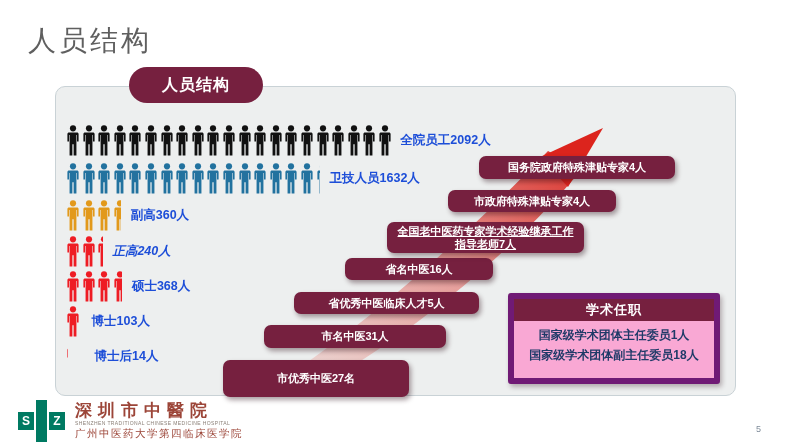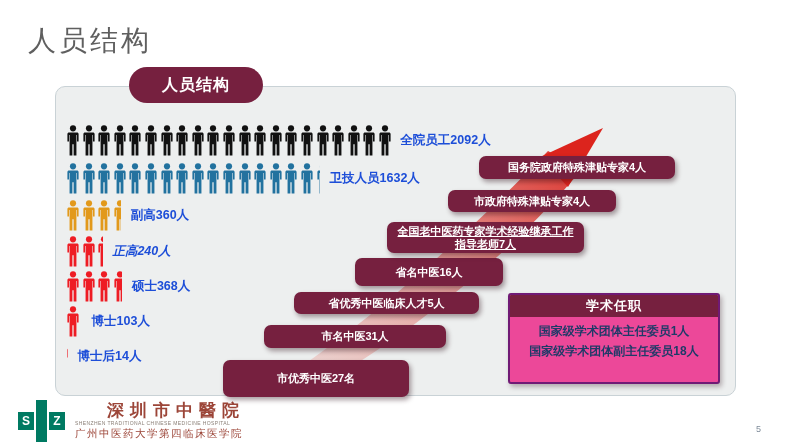--- a/index.html
+++ b/index.html
@@ -25,40 +25,40 @@
   .icon-cell svg { display:block; width:14px; height:33px; }
   .row-label { margin-left:8px; font-size:12.5px; font-weight:bold; color:#1d4ed8; white-space:nowrap; }
 
   .step-box { position:absolute; z-index:4; background:#76203f; border-radius:7px;
               color:#ffffff; font-weight:bold; font-size:11px; display:flex;
               align-items:center; justify-content:center; text-align:center;
               box-shadow:2px 3px 5px rgba(40,10,20,0.40); line-height:13px; }
   .step-box.small { font-size:11px; line-height:13px; padding:2px 6px;text-decoration:underline; }
 
   #academic-box { position:absolute; left:452px; top:206px; width:212px; height:91px; z-index:4;
-                  background:#ec4899; border:2px solid #701a75; border-radius:3px;
+                  background:#f9a8d4; border:6px solid #701a75; border-radius:3px;
                   box-shadow:2px 3px 5px rgba(40,10,20,0.30); overflow:hidden; }
   #academic-title { background:#76203f; color:#ffffff; font-weight:bold; font-size:13px;
                     height:22px; display:flex; align-items:center; justify-content:center;
                     letter-spacing:1px; }
   #academic-items { padding:4px 2px 2px 2px; }
   .academic-item { color:#1f3a68; font-weight:bold; font-size:12px; text-align:center;
                    line-height:20px; white-space:nowrap; }
 
   #footer { position:absolute; left:18px; top:400px; display:flex; align-items:center; }
   #logo-cross { position:relative; width:48px; height:42px; flex:0 0 auto; }
   #logo-vbar { position:absolute; left:18px; top:0; width:11px; height:42px; background:#007a62; }
   .logo-sq { position:absolute; top:12px; width:16px; height:18px; background:#007a62;
              color:#ffffff; font-weight:bold; font-size:12px; display:flex;
              align-items:center; justify-content:center; }
   #logo-sq-s { left:0; }
   #logo-sq-z { left:31px; }
   #footer-text { margin-left:9px; }
   #hospital-name { font-family:"Liberation Serif", serif; font-size:17px; font-weight:bold;
-                   color:#9c4538; letter-spacing:6px; line-height:18px;margin-left:32px; }
+                   color:#9c4538; letter-spacing:6px; line-height:18px; }
   #hospital-en { font-size:5px; color:#8c8078; letter-spacing:0.4px; line-height:7px; }
   #affiliation { font-size:10.5px; color:#9c4538; letter-spacing:1.5px; line-height:13px; }
 
   #page-number { position:absolute; right:32px; bottom:12px; font-size:9px; color:#7f8c9a; }
 </style>
 </head>
 <body>
 
 <div id="slide">
 
@@ -394,35 +394,35 @@
             </svg>
           </span>
           <span class="icon-cell" style="width: 0.42px;">
             <svg viewBox="0 0 20 44" xmlns="http://www.w3.org/2000/svg">
               <circle cx="10" cy="4.6" r="4.4" fill="#ee1c24"></circle>
               <path fill="#ee1c24" d="M4.4,10.4 L15.6,10.4 C17,10.4 18,11.4 18,12.8 L18,23.5 L15.7,23.5 L15.7,14.3 L14.9,14.3 L14.9,43.5 L10.9,43.5 L10.9,27.5 L9.1,27.5 L9.1,43.5 L5.1,43.5 L5.1,14.3 L4.3,14.3 L4.3,23.5 L2,23.5 L2,12.8 C2,11.4 3,10.4 4.4,10.4 Z"></path>
             </svg>
           </span>
           <span class="row-label">博士103人</span>
         </div>
-        <div class="p-row" style="top: 253px;">
+        <div class="p-row" style="top: 253px; gap: 17px;">
           <span class="icon-cell" style="width: 1.96px;">
             <svg viewBox="0 0 20 44" xmlns="http://www.w3.org/2000/svg">
               <circle cx="10" cy="4.6" r="4.4" fill="#ee1c24"></circle>
               <path fill="#ee1c24" d="M4.4,10.4 L15.6,10.4 C17,10.4 18,11.4 18,12.8 L18,23.5 L15.7,23.5 L15.7,14.3 L14.9,14.3 L14.9,43.5 L10.9,43.5 L10.9,27.5 L9.1,27.5 L9.1,43.5 L5.1,43.5 L5.1,14.3 L4.3,14.3 L4.3,23.5 L2,23.5 L2,12.8 C2,11.4 3,10.4 4.4,10.4 Z"></path>
             </svg>
           </span>
           <span class="row-label">博士后14人</span>
         </div>
       </div>
     <div id="steps">
         <div class="step-box" style="left: 167px; top: 273px; width: 186px; height: 37px;">市优秀中医27名</div>
         <div class="step-box" style="left: 201px; top: 238px; width: 182px; height: 23px; margin-left: 7px;">市名中医31人</div>
         <div class="step-box" style="left: 238px; top: 205px; width: 185px; height: 22px;">省优秀中医临床人才5人</div>
-        <div class="step-box" style="left: 299px; top: 171px; width: 148px; height: 28px;">省名中医16人</div>
+        <div class="step-box" style="left: 289px; top: 171px; width: 148px; height: 22px;">省名中医16人</div>
         <div class="step-box small" style="left: 331px; top: 135px; width: 197px; height: 31px;">全国老中医药专家学术经验继承工作指导老师7人</div>
         <div class="step-box" style="left: 392px; top: 103px; width: 168px; height: 22px;">市政府特殊津贴专家4人</div>
         <div class="step-box" style="left: 423px; top: 69px; width: 196px; height: 23px;">国务院政府特殊津贴专家4人</div>
       </div>
 
     <div id="academic-box">
       <div id="academic-title">学术任职</div>
       <div id="academic-items">
           <div class="academic-item">国家级学术团体主任委员1人</div>
           <div class="academic-item">国家级学术团体副主任委员18人</div>

